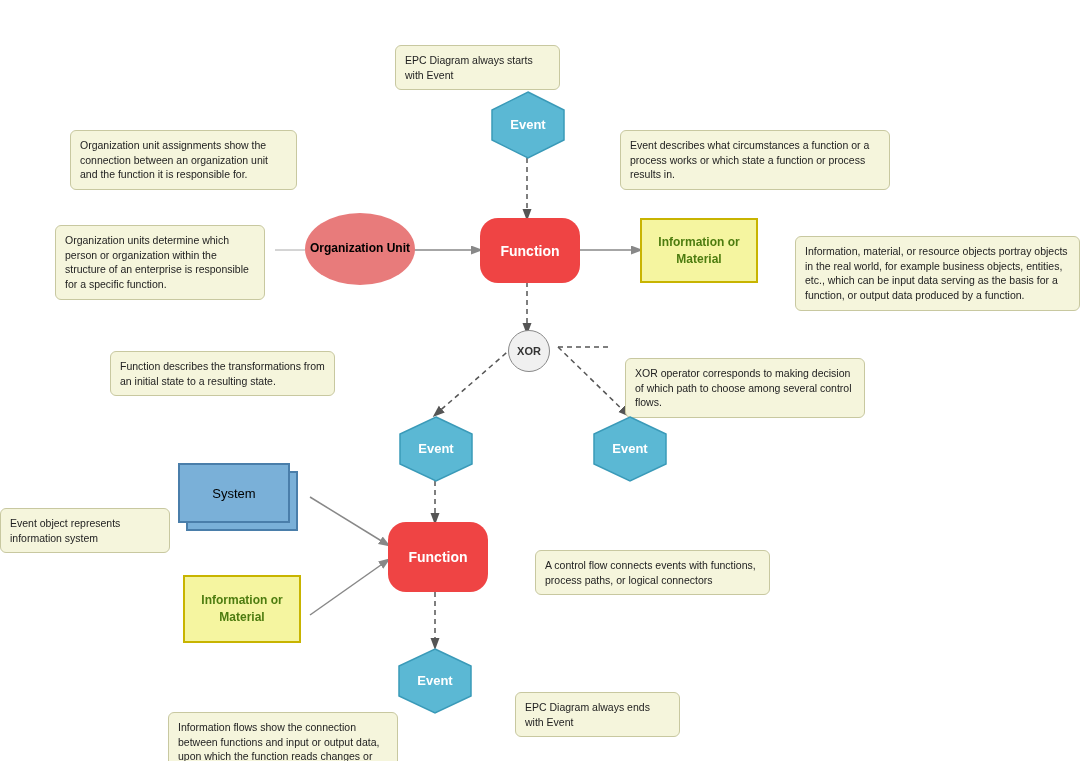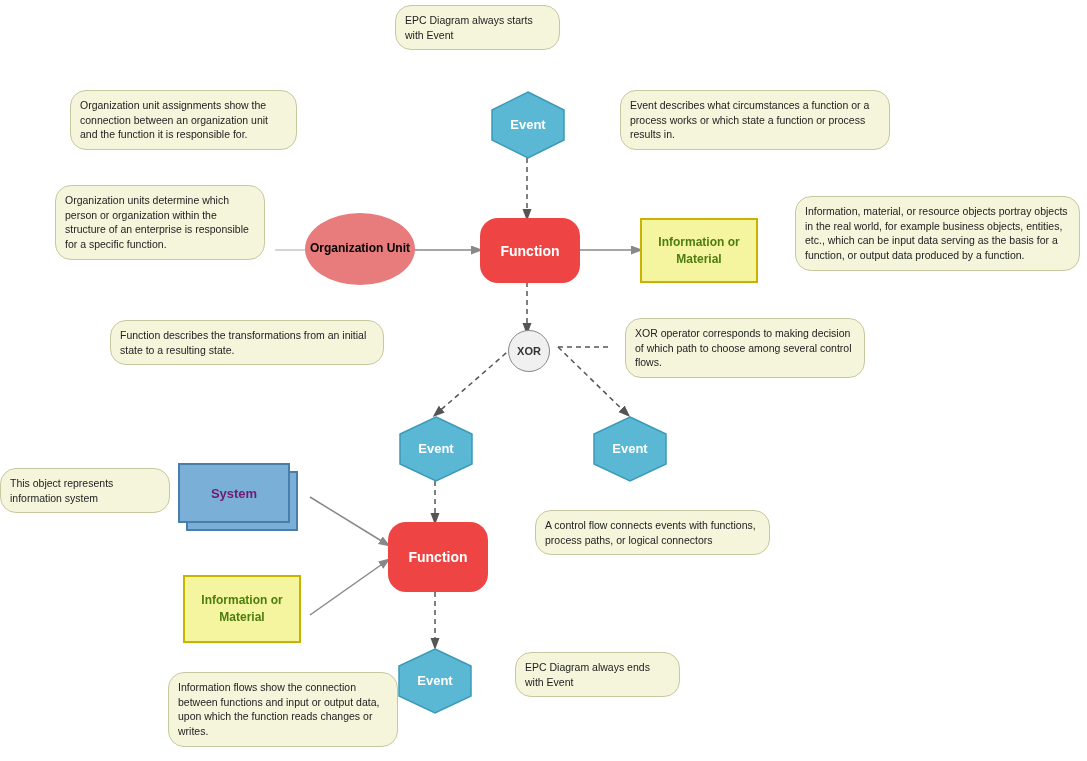--- a/index.html
+++ b/index.html
@@ -23,25 +23,26 @@
       top: 0; left: 0;
       width: 1087px;
       height: 761px;
       pointer-events: none;
     }
     
     .callout {
       position: absolute;
       background: #f5f5dc;
       border: 1px solid #c8c8a0;
-      border-radius: 16px;
+      border-radius: 6px;
       padding: 7px 9px;
       font-size: 10.5px;
       line-height: 1.4;
       color: #222;
+      margin-top: 40px;
     }
     
     .hex-shape {
       position: absolute;
       display: flex;
       align-items: flex-end;
       justify-content: center;
     }
     .hex-svg text {
       font-size: 13px;
@@ -91,24 +92,24 @@
       color: #4d7c0f;
     }
     
     .system-box {
       position: absolute;
       background: #b0c4de;
       border: 2px solid #5080b0;
       display: flex;
       align-items: center;
       justify-content: center;
-      font-weight: bold;
+      font-weight: normal;
       font-size: 13px;
       text-align: center;
-      color: #701a75;
+      color: #000000;
     }
     
     .xor-circle {
       position: absolute;
       background: #f0f0f0;
       border: 1.5px solid #888;
       border-radius: 50%;
       display: flex;
       align-items: center;
       justify-content: center;
@@ -161,25 +162,25 @@
   <div class="callout" style="left:395px; top:5px; width:165px;">EPC Diagram always starts with Event</div>
 
   <div class="callout" style="left:70px; top:90px; width:227px;">Organization unit assignments show the connection between an organization unit and the function it is responsible for.</div>
 
   <div class="callout" style="left:620px; top:90px; width:270px;">Event describes what circumstances a function or a process works or which state a function or process results in.</div>
 
   <div class="callout" style="left:55px; top:185px; width:210px;">Organization units determine which person or organization within the structure of an enterprise is responsible for a specific function.</div>
 
   <div class="callout" style="left:795px; top:196px; width:285px;">Information, material, or resource objects portray objects in the real world, for example business objects, entities, etc., which can be input data serving as the basis for a function, or output data produced by a function.</div>
 
-  <div class="callout" style="left:110px; top:320px; width:274px;">Function describes the transformations from an initial state to a resulting state.</div>
+  <div class="callout" style="left:110px; top:311px; width:225px;">Function describes the transformations from an initial state to a resulting state.</div>
 
   <div class="callout" style="left:625px; top:318px; width:240px;">XOR operator corresponds to making decision of which path to choose among several control flows.</div>
 
-  <div class="callout" style="left:0px; top:468px; width:170px;">This object represents information system</div>
+  <div class="callout" style="left:0px; top:468px; width:170px;">Event object represents information system</div>
 
   <div class="callout" style="left:535px; top:510px; width:235px;">A control flow connects events with functions, process paths, or logical connectors</div>
 
   <div class="callout" style="left:168px; top:672px; width:230px;">Information flows show the connection between functions and input or output data, upon which the function reads changes or writes.</div>
 
   <div class="callout" style="left:515px; top:652px; width:165px;">EPC Diagram always ends with Event</div>
 
   <div class="hex-shape" style="left:488px; top:90px; width:80px; height:70px;">
     <svg class="hex-svg" viewBox="0 0 80 70" width="80" height="70">
       <polygon points="40,2 76,20 76,50 40,68 4,50 4,20" fill="#5bb8d4" stroke="#3a9ab8" stroke-width="1.5"></polygon>

